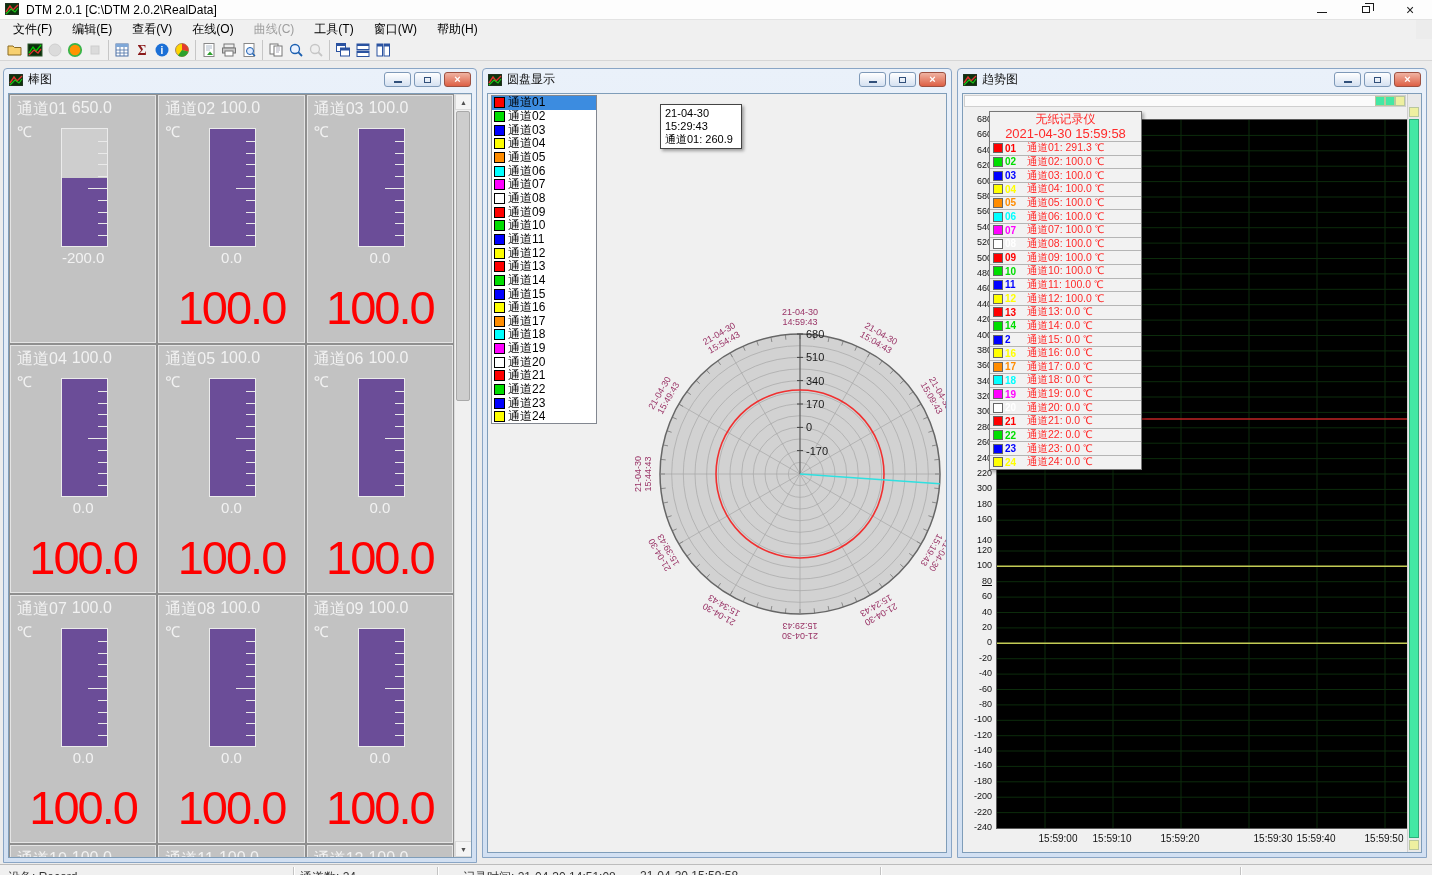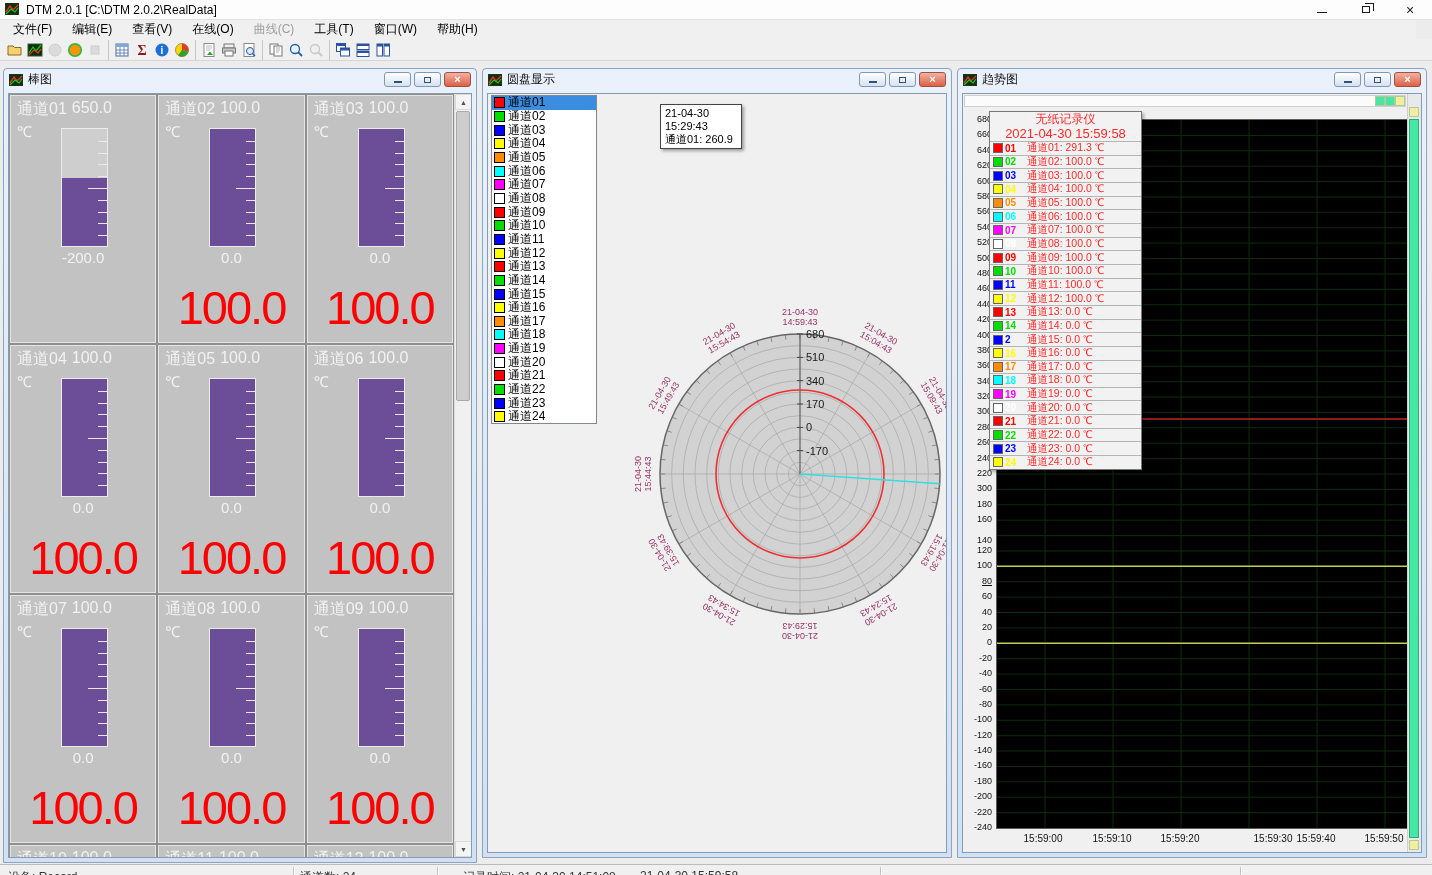--- a/index.html
+++ b/index.html
@@ -877,21 +877,21 @@
             <line x1="184" y1="0" x2="184" y2="708" stroke="#0c2c0c" stroke-width="1"></line>
             <line x1="252" y1="0" x2="252" y2="708" stroke="#0c2c0c" stroke-width="1"></line>
             <line x1="320" y1="0" x2="320" y2="708" stroke="#0c2c0c" stroke-width="1"></line>
             <line x1="388" y1="0" x2="388" y2="708" stroke="#0c2c0c" stroke-width="1"></line>
             <line x1="0" y1="299.1" x2="410" y2="299.1" stroke="#c02525" stroke-width="1.5"></line>
             <line x1="0" y1="446.3" x2="410" y2="446.3" stroke="#c3ca55" stroke-width="1.5"></line>
             <line x1="0" y1="523.3" x2="410" y2="523.3" stroke="#c3ca55" stroke-width="1.5"></line>
           </svg>
       </div>
       <div class="t-xlabels" id="t-xlabels">
-          <span style="left: 54px;">15:59:00</span>
+          <span style="left: 69px;">15:59:00</span>
           <span style="left: 123px;">15:59:10</span>
           <span style="left: 191px;">15:59:20</span>
           <span style="left: 259px; margin-left: 25px;">15:59:30</span>
           <span style="left: 327px;">15:59:40</span>
           <span style="left: 395px;">15:59:50</span>
         </div>
       <div class="legend" id="trend-legend">
         <div class="lg-title">无纸记录仪</div>
         <div class="lg-ts">2021-04-30 15:59:58</div>
         <div id="legend-rows">

